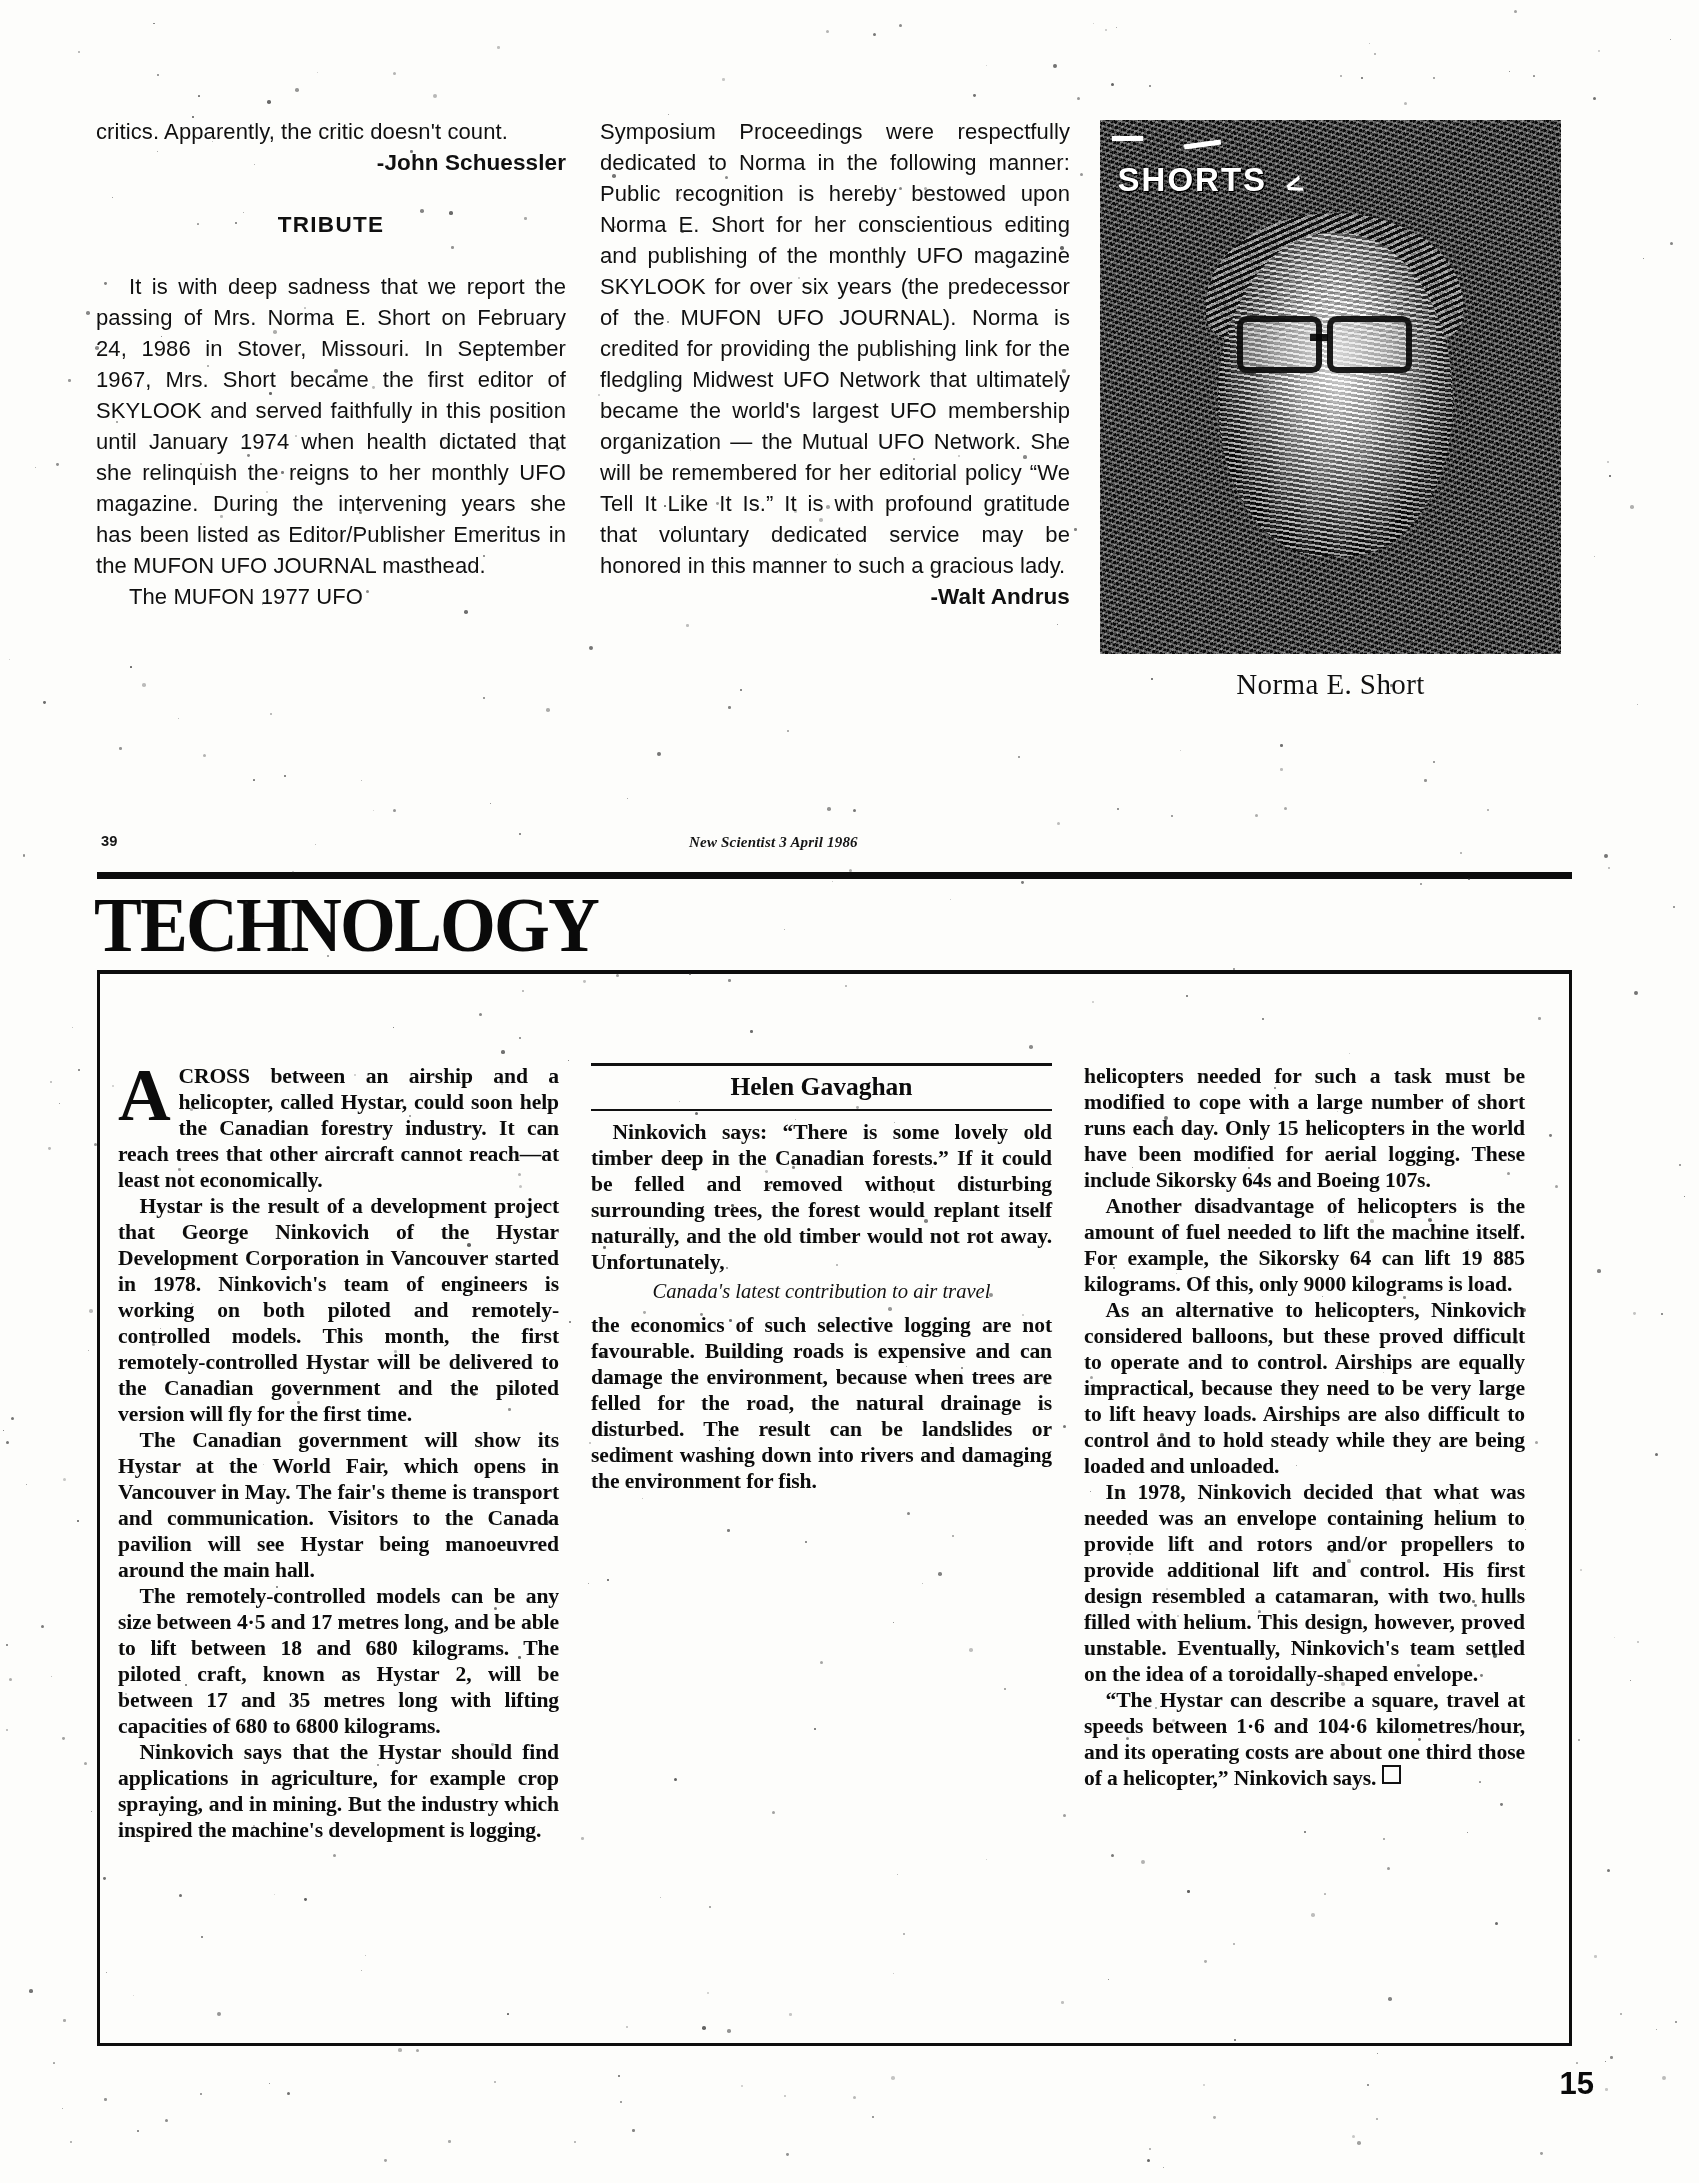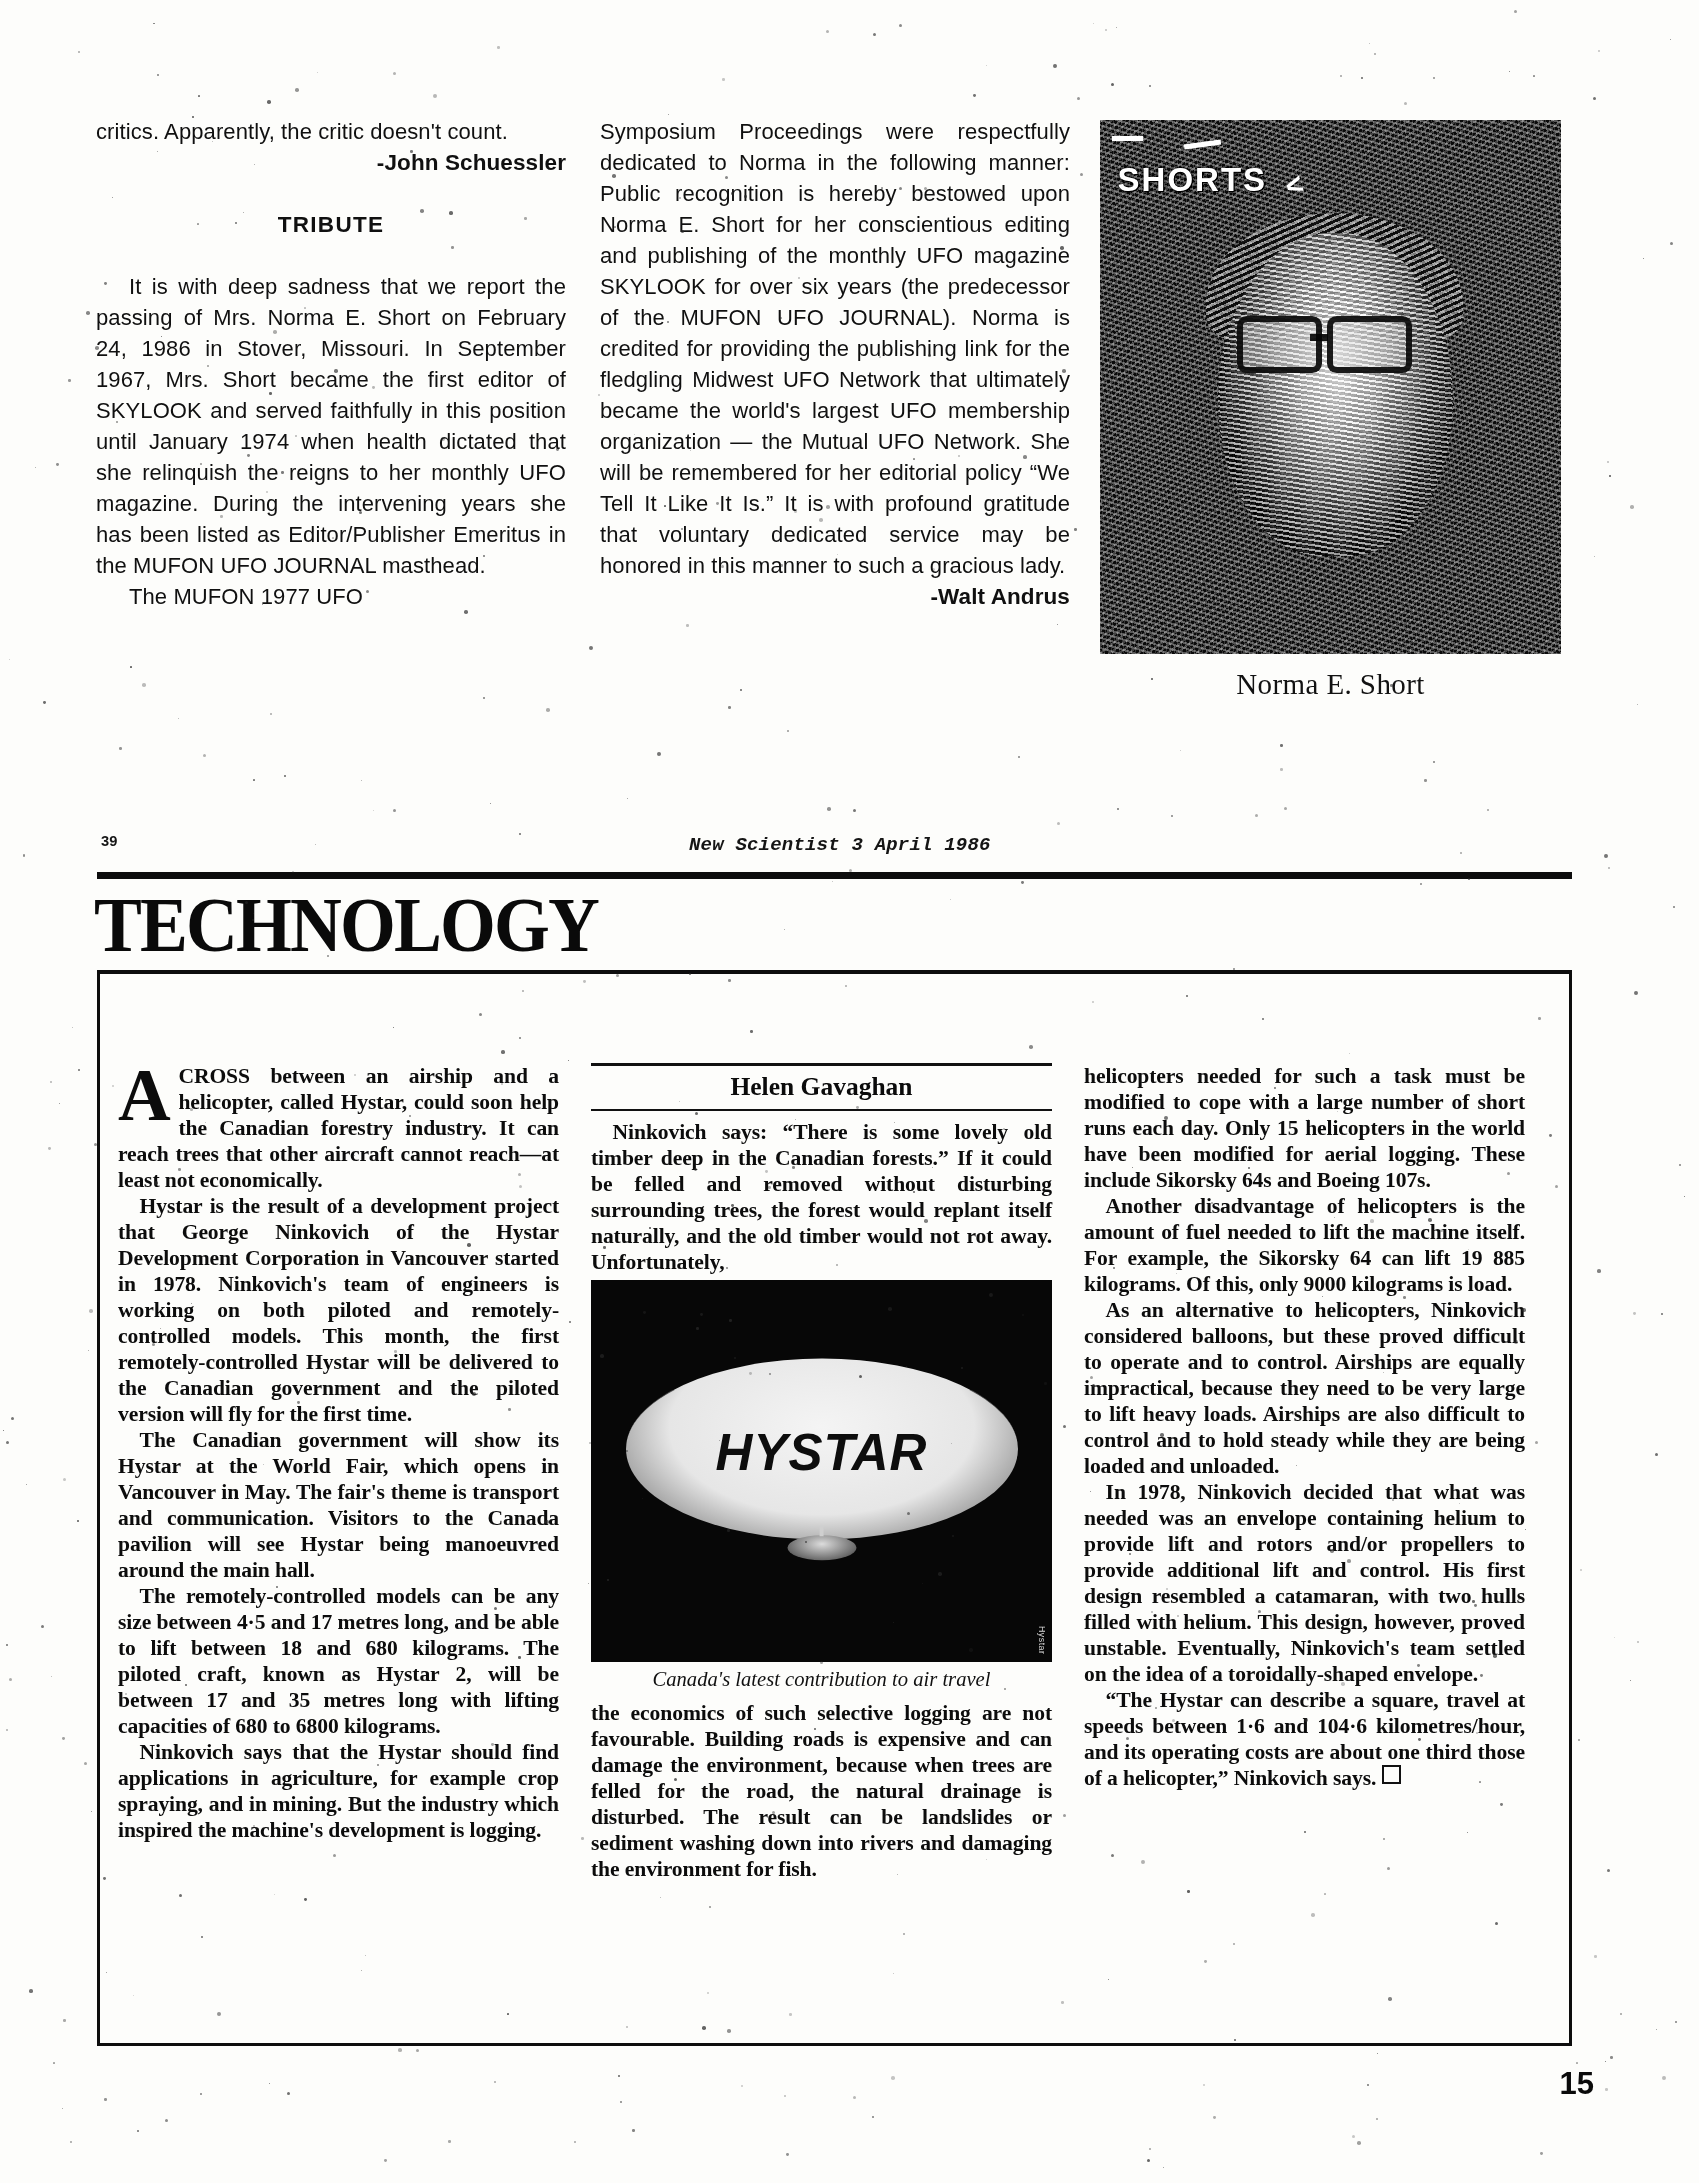--- a/index.html
+++ b/index.html
@@ -104,22 +104,22 @@
     text-align:center;font-family:"Liberation Serif", serif;
     font-size:29px;margin-top:13.7px;color:#121212;letter-spacing:0.4px;
   }
 
   
   .foot-pageno{
     position:absolute;left:101px;top:833px;font-size:14.7px;font-weight:bold;
     font-family:"Liberation Sans", sans-serif;color:#151515;
   }
   .foot-mag{
-    position:absolute;left:689px;top:834px;font-size:19px;font-weight:bold;
-    font-style:italic;font-family:Liberation Mono, monospace;color:#151515;
+    position:absolute;left:689px;top:834px;font-size:15px;font-weight:bold;
+    font-style:italic;font-family:Liberation Serif, serif;color:#151515;
     letter-spacing:0.2px;
   }
   .rule-thick{
     position:absolute;left:97px;top:872px;width:1475px;height:6.9px;background:#0d0d0d;
   }
 
   
   .tech-title{
     position:absolute;left:94px;top:880px;
     font-family:"Liberation Serif", serif;font-weight:bold;
@@ -271,27 +271,20 @@
         <p>The Canadian government will show its Hystar at the World Fair, which opens in Vancouver in May. The fair's theme is transport and communication. Visitors to the Canada pavilion will see Hystar being manoeuvred around the main hall.</p>
         <p>The remotely-controlled models can be any size between 4·5 and 17 metres long, and be able to lift between 18 and 680 kilograms. The piloted craft, known as Hystar 2, will be between 17 and 35 metres long with lifting capacities of 680 to 6800 kilograms.</p>
         <p>Ninkovich says that the Hystar should find applications in agriculture, for example crop spraying, and in mining. But the industry which inspired the machine's development is logging.</p>
       </div>
     </div>
 
     <div class="kcol kcol-2">
       <div class="byline-box">Helen Gavaghan</div>
       <div class="ktext">
         <p>Ninkovich says: “There is some lovely old timber deep in the Canadian forests.” If it could be felled and removed without disturbing surrounding trees, the forest would replant itself naturally, and the old timber would not rot away. Unfortunately,</p>
-      </div>
-      <div class="hystar-img">
-        <div class="ellipse"></div>
-        <div class="ellipse-band"></div>
-        <div class="hy-word">HYSTAR</div>
-        <div class="pod"></div>
-        <div class="credit">Hystar</div>
       </div>
       <div class="img-cap">Canada's latest contribution to air travel</div>
       <div class="ktext">
         <p class="noind">the economics of such selective logging are not favourable. Building roads is expensive and can damage the environment, because when trees are felled for the road, the natural drainage is disturbed. The result can be landslides or sediment washing down into rivers and damaging the environment for fish.</p>
       </div>
     </div>
 
     <div class="kcol kcol-3">
       <div class="ktext">
         <p class="noind">helicopters needed for such a task must be modified to cope with a large number of short runs each day. Only 15 helicopters in the world have been modified for aerial logging. These include Sikorsky 64s and Boeing 107s.</p>

